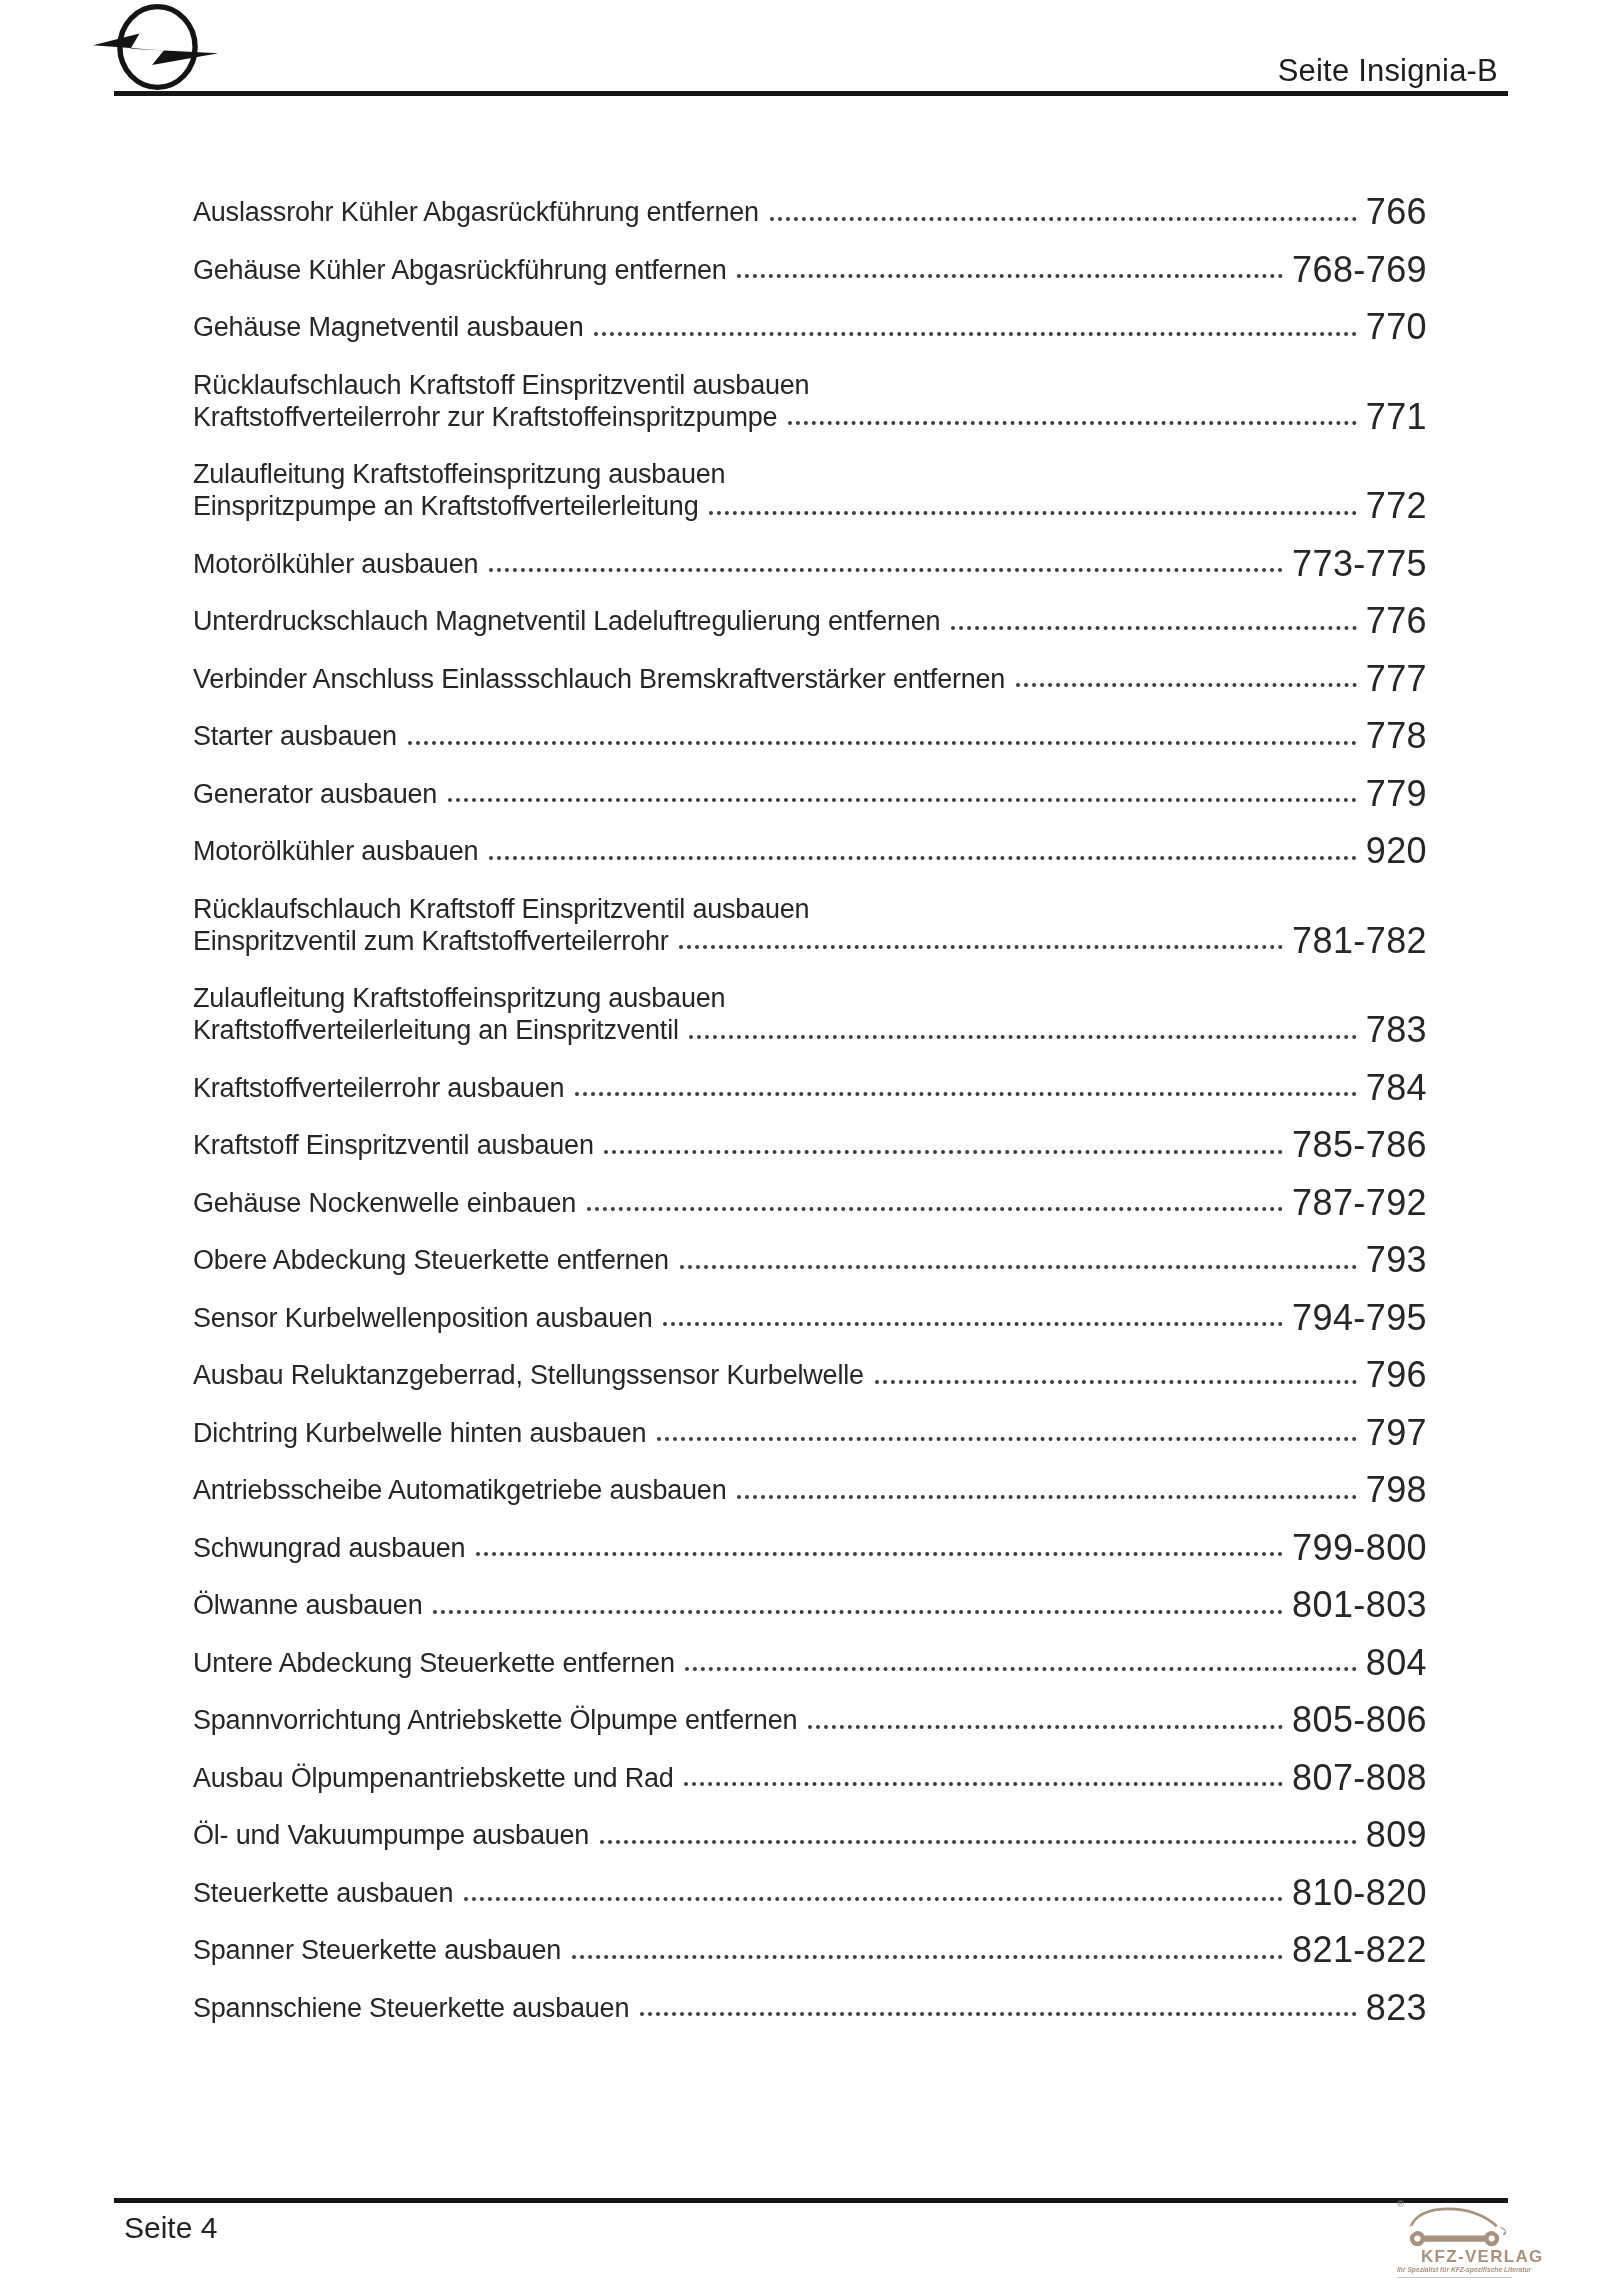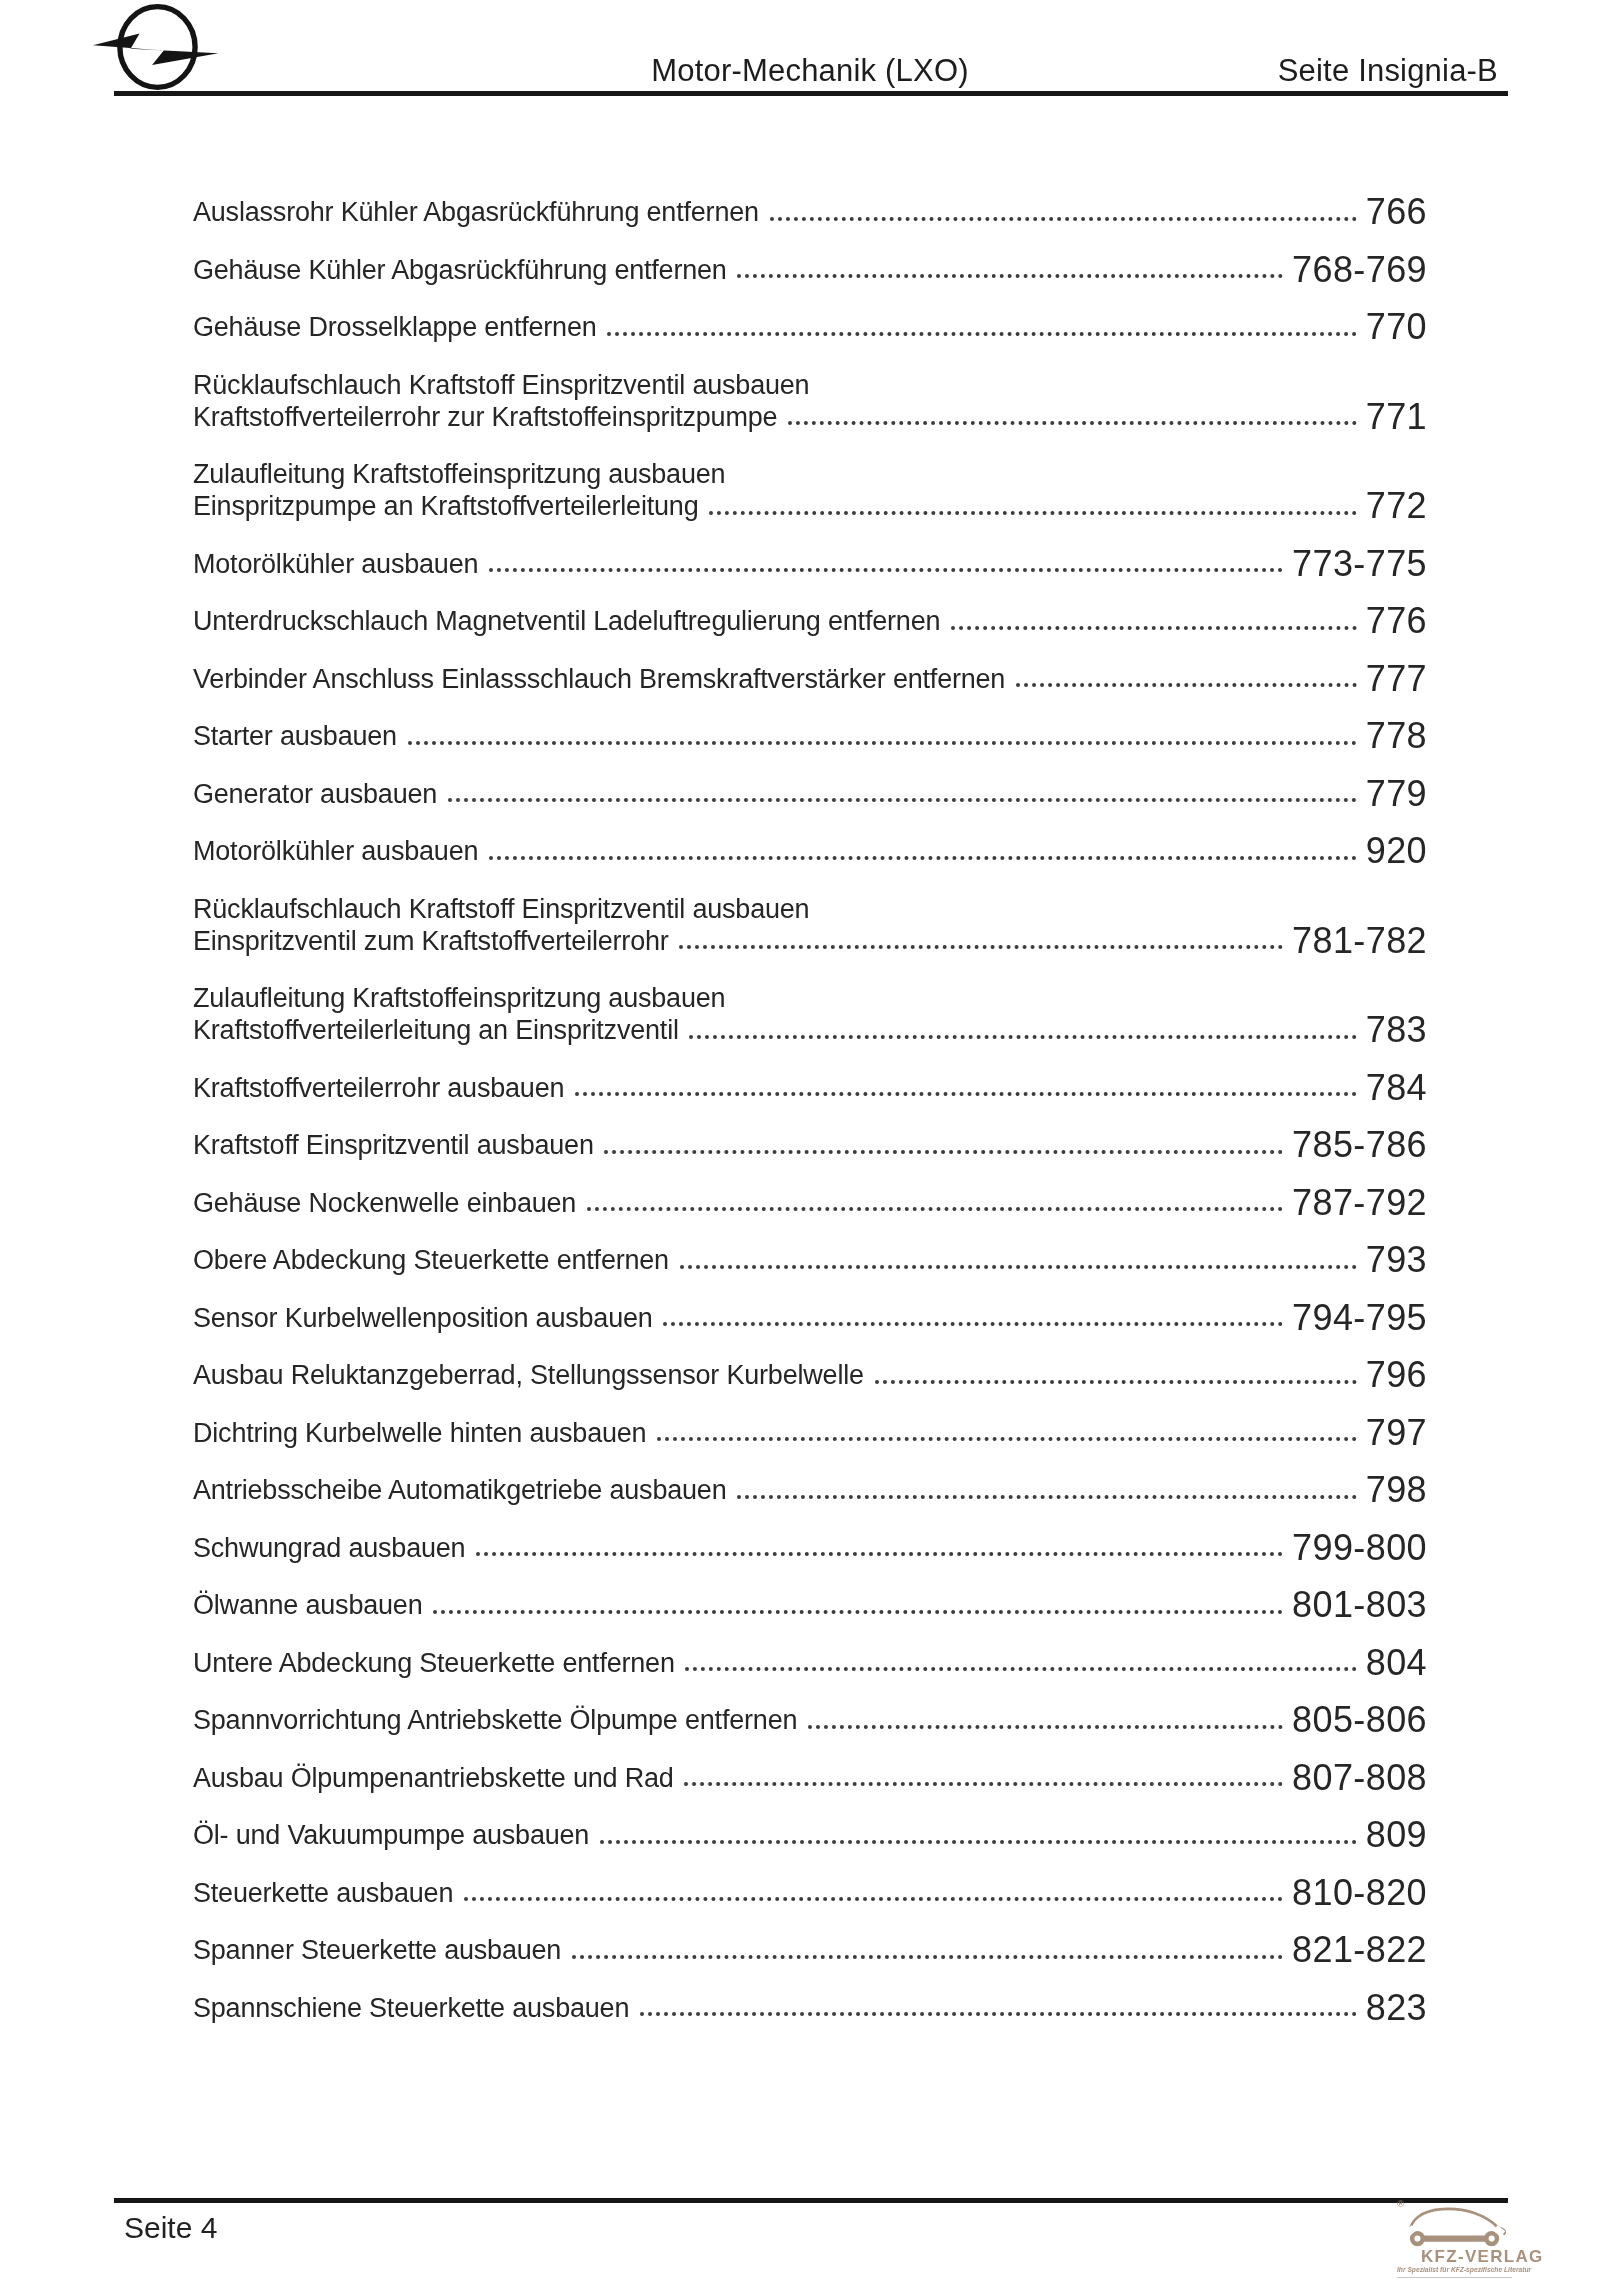--- a/index.html
+++ b/index.html
@@ -79,21 +79,20 @@
 </style>
 </head>
 <body>
 
 <div class="page">
 
   <svg class="opel-logo" viewBox="0 0 158 96" aria-hidden="true">
     <ellipse cx="84" cy="48" rx="42" ry="45" fill="none" stroke="#141414" stroke-width="6"></ellipse>
     <polygon points="12,46 64,33 54,50 152,55 78,68 91,52" fill="#141414"></polygon>
   </svg>
-  <div class="h-title">Motor-Mechanik (LXO)</div>
   <div class="h-model">Seite Insignia-B</div>
   <div class="h-rule"></div>
 
   <div class="toc" id="toc">
     <div class="entry">
       <div class="row">
         <span class="t">Auslassrohr Kühler Abgasrückführung entfernen</span>
         <span class="leader"></span>
         <span class="pg">766</span>
       </div>
@@ -103,21 +102,21 @@
     <div class="entry">
       <div class="row">
         <span class="t">Gehäuse Kühler Abgasrückführung entfernen</span>
         <span class="leader"></span>
         <span class="pg">768-769</span>
       </div>
     </div>
 
     <div class="entry">
       <div class="row">
-        <span class="t">Gehäuse Drosselklappe entfernen</span>
+        <span class="t">Gehäuse Magnetventil ausbauen</span>
         <span class="leader"></span>
         <span class="pg">770</span>
       </div>
     </div>
 
     <div class="entry">
       <div class="first">Rücklaufschlauch Kraftstoff Einspritzventil ausbauen</div>
       <div class="row">
         <span class="t">Kraftstoffverteilerrohr zur Kraftstoffeinspritzpumpe</span>
         <span class="leader"></span>

